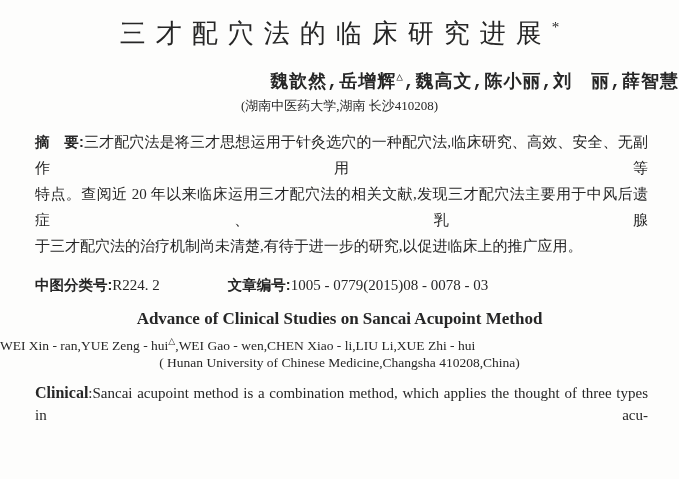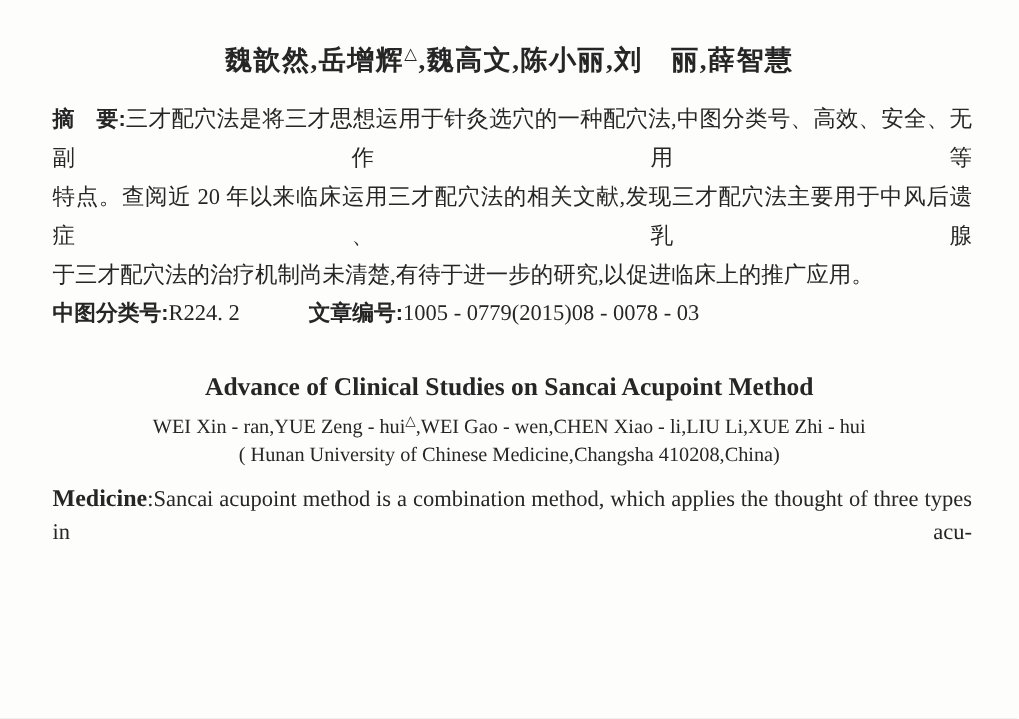--- a/index.html
+++ b/index.html
@@ -15,26 +15,27 @@
   }
   .title{
     text-align:center;
     font-size:26px;
     line-height:34px;
     letter-spacing:10px;
     white-space:nowrap;
   }
   .title sup{font-size:15px;letter-spacing:0;vertical-align:super;}
   .authors{
-    text-align:center;
+    text-align:right;
     font-size:18px;
     line-height:24px;
     margin-top:14px;
     font-weight:600;
     letter-spacing:1px;
+    font-family:Liberation Mono, monospace;
   }
   .authors sup{font-size:11px;font-weight:400;}
   .affil{
     text-align:center;
     font-size:13px;
     line-height:17px;
     margin-top:3px;
   }
   .cn-abs{
     margin:15px 31px 0 35px;
@@ -47,37 +48,38 @@
     font-family:"Liberation Sans","DejaVu Sans",sans-serif;
     font-weight:bold;
     font-size:14.5px;
   }
   .kw{
     margin:2px 31px 0 35px;
     font-size:15px;
     line-height:21px;
   }
   .meta{
-    margin:2px 31px 0 35px;
+    margin:16px 31px 0 35px;
     font-size:15px;
     line-height:20px;
     display:flex;
+    gap:22px;
   }
   .meta .seg2{margin-left:52px;}
   .meta .seg3{margin-left:46px;}
   .en-title{
-    margin-top:28px;
+    margin-top:13px;
     text-align:center;
     font-weight:bold;
     font-size:17px;
     line-height:22px;
   }
   .en-authors{
     margin-top:2px;
-    text-align:center;
+    text-align:left;
     font-size:13.5px;
     line-height:18px;
   }
   .en-authors sup{font-size:9px;}
   .en-affil{
     text-align:center;
     font-size:13.5px;
     line-height:18px;
   }
   .en-abs{
@@ -85,40 +87,42 @@
     font-size:15px;
     line-height:22px;
   }
   .en-abs .ablbl{font-weight:bold;font-size:16px;}
 </style>
 </head>
 <body>
 
 <div class="page">
 
+  <div class="title"><span>三才配穴法的临床研究进展</span><sup>*</sup></div>
 
   <div class="authors"><span>魏歆然,岳增辉</span><sup>△</sup><span>,魏高文,陈小丽,刘　丽,薛智慧</span></div>
 
+  <div class="affil">(湖南中医药大学,湖南 长沙410208)</div>
 
   <div class="cn-abs">
-    <div class="jfull"><span class="lbl">摘　要:</span><span>三才配穴法是将三才思想运用于针灸选穴的一种配穴法,中图分类号、高效、安全、无副作用等</span></div>
+    <div class="jfull"><span class="lbl">摘　要:</span><span>三才配穴法是将三才思想运用于针灸选穴的一种配穴法,临床研究、高效、安全、无副作用等</span></div>
     <div class="jfull">特点。查阅近 20 年以来临床运用三才配穴法的相关文献,发现三才配穴法主要用于中风后遗症、乳腺</div>
     <div class="jlast">于三才配穴法的治疗机制尚未清楚,有待于进一步的研究,以促进临床上的推广应用。</div>
   </div>
 
 
   <div class="meta">
     <span class="seg1"><span class="lbl">中图分类号:</span><span>R224. 2</span></span>
     <span class="seg3"><span class="lbl">文章编号:</span><span>1005 - 0779(2015)08 - 0078 - 03</span></span>
   </div>
 
   <div class="en-title">Advance of Clinical Studies on Sancai Acupoint Method</div>
 
   <div class="en-authors"><span>WEI Xin - ran,YUE Zeng - hui</span><sup>△</sup><span>,WEI Gao - wen,CHEN Xiao - li,LIU Li,XUE Zhi - hui</span></div>
 
   <div class="en-affil">( Hunan University of Chinese Medicine,Changsha 410208,China)</div>
 
   <div class="en-abs">
-    <div class="jfull"><span class="ablbl">Medicine</span><span>:Sancai acupoint method is a combination method, which applies the thought of three types in acu-</span></div>
+    <div class="jfull"><span class="ablbl">Clinical</span><span>:Sancai acupoint method is a combination method, which applies the thought of three types in acu-</span></div>
 
   </div>
 
 </div>
 
 </body></html>

